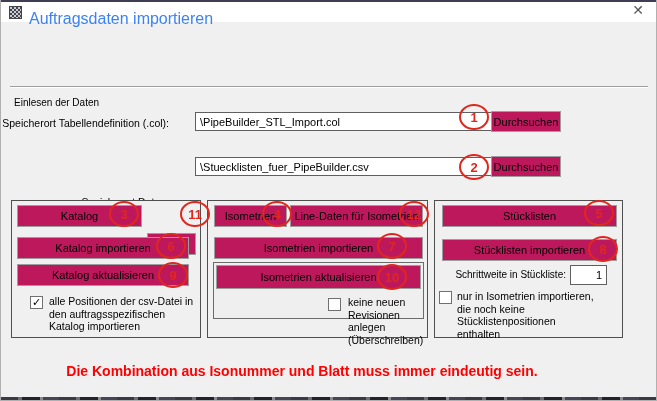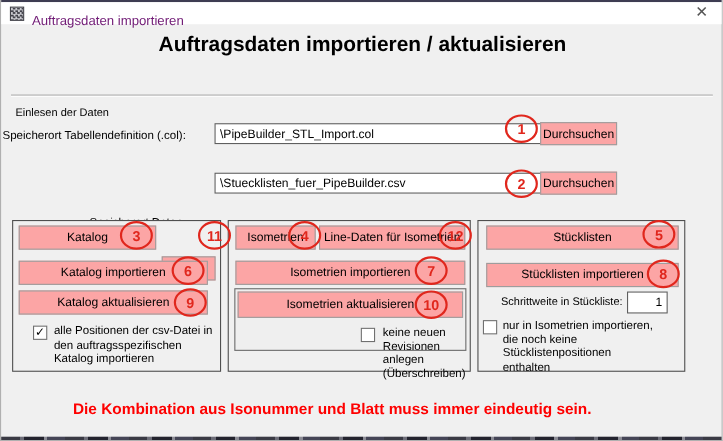--- a/index.html
+++ b/index.html
@@ -9,34 +9,34 @@
     background:#f0f0f0;
     font-family:"Liberation Sans", sans-serif;
     border-left:1px solid #b0b0b0; border-right:1px solid #b0b0b0; border-bottom:1px solid #b0b0b0;
     color:#000;
   }
   
   .top-accent { position:absolute; top:0; left:0; width:657px; height:2px; background:#3e3d52; }
   .titlebar { position:absolute; top:2px; left:0; width:657px; height:20px; background:#ffffff; display:flex; align-items:center; }
   .app-icon { width:13px; height:13px; margin-left:8px; border:1px solid #43434a;
     background:repeating-conic-gradient(#44444c 0% 25%, #c9c9cf 0% 50%); background-size:4px 4px; }
-  .title-text { margin-left:7px; font-size:12px; color:#701a75;margin-top:13px; }
+  .title-text { margin-left:7px; font-size:16px; color:#3b82f6;margin-top:13px; }
   .close-btn { position:absolute; right:0; top:0; width:36px; height:20px; display:flex; align-items:center; justify-content:center;
     font-size:14px; color:#565656; cursor:pointer; }
   
   .heading { position:absolute; top:30px; left:0; width:657px; text-align:center; font-size:19px; font-weight:bold; color:#000; }
   .separator { position:absolute; top:86px; left:9px; width:638px; height:2px; border-top:1px solid #9e9e9e; border-bottom:1px solid #ffffff; }
   
   .section-label { position:absolute; left:13px; top:97px; font-size:10px; }
   .fld-label { position:absolute; right:487px; white-space:nowrap; text-align:right; font-size:10.5px; }
   .lbl-1 { top:117px;padding-left:48px; } .lbl-2 { top:148px;margin-top:48px; }
   .textbox { position:absolute; left:175px; width:303px; height:19px; background:#fff; border:1px solid #5f5f5f;
     font-family:"Liberation Sans",sans-serif; font-size:11px; padding:1px 4px; color:#000;margin-left:19px; }
   .tb-1 { top:112px; } .tb-2 { top:157px; }
-  .btn { background:#fca5a5; border:1px solid #9d9d9d; font-family:"Liberation Sans",sans-serif;
+  .btn { background:#be185d; border:1px solid #9d9d9d; font-family:"Liberation Sans",sans-serif;
     font-size:11px; color:#000; display:flex; align-items:center; justify-content:center; cursor:pointer; position:absolute; }
   .browse-1 { left:490px; top:111px; width:70px; height:21px; }
   .browse-2 { left:490px; top:156px; width:70px; height:21px; }
   
   .group { position:absolute; top:200px; height:138px; border:1px solid #4f4f4f; background:#f0f0f0; }
   .grp-katalog { left:10px;  width:190px; }
   .grp-iso     { left:206px; width:221px; }
   .grp-stk     { left:433px; width:189px; }
   .grp-katalog .b-katalog   { left:5px;   top:4px;  width:125px; height:22px; }
   .grp-katalog .b-rkl       { left:135px; top:4px;  width:49px;  height:22px;margin-top:28px; }
@@ -80,21 +80,20 @@
 
 <div class="window">
 
   <div class="top-accent"></div>
   <div class="titlebar">
     <div class="app-icon"></div>
     <span class="title-text">Auftragsdaten importieren</span>
   </div>
   <div class="close-btn">✕</div>
 
-  <div class="heading">Auftragsdaten importieren / aktualisieren</div>
   <div class="separator"></div>
 
   <div class="section-label">Einlesen der Daten</div>
 
   <div class="fld-label lbl-1">Speicherort Tabellendefinition (.col):</div>
   <input class="textbox tb-1" value="\PipeBuilder_STL_Import.col" style="">
   <div class="btn browse-1">Durchsuchen</div>
 
   <div class="fld-label lbl-2">Speicherort Daten:</div>
   <input class="textbox tb-2" value="\Stuecklisten_fuer_PipeBuilder.csv" style="">

